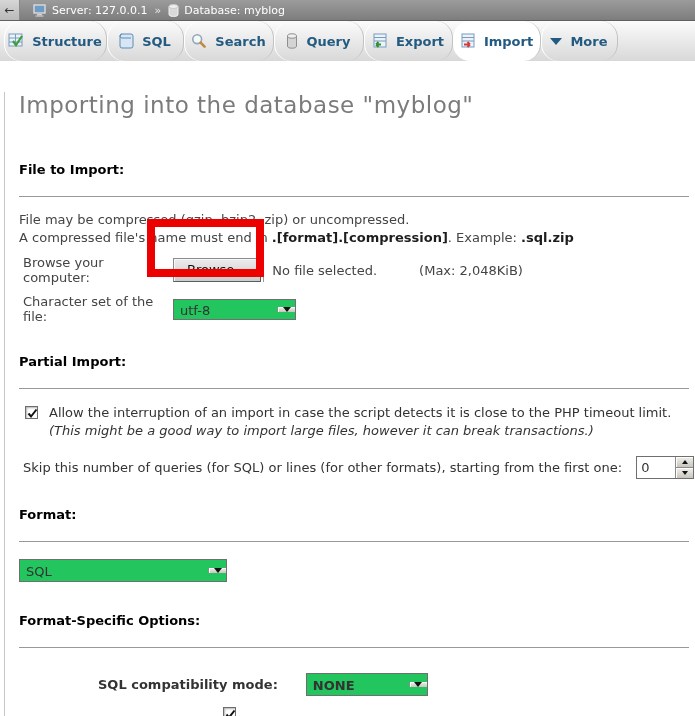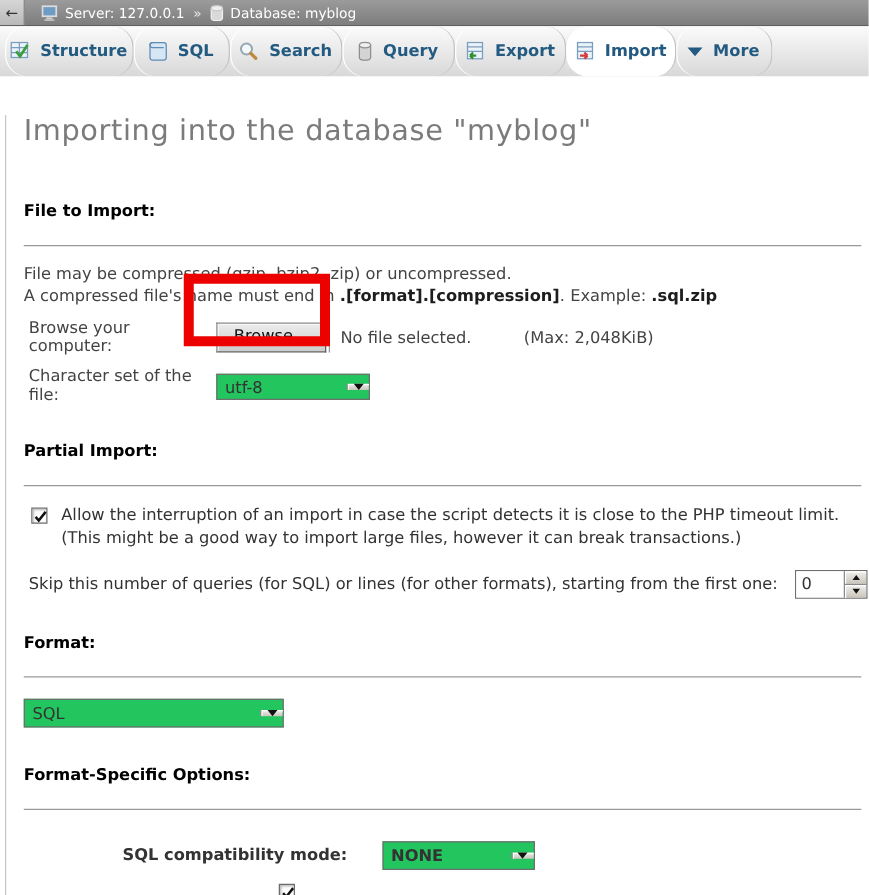--- a/index.html
+++ b/index.html
@@ -103,21 +103,21 @@
   .checkbox {
     width:13px; height:13px; flex:none; position:relative; cursor:pointer;
     background:#fff; border:1px solid #6d6d6d;
     box-shadow:inset 1px 1px 2px rgba(0,0,0,.3);
   }
   .checkbox svg { position:absolute; left:0; top:0; }
 
   .interrupt-row { margin:15px 6px 0 8px; font-size:13px; color:#333;
     line-height:18px; display:flex; align-items:flex-start; }
   .interrupt-row .checkbox { margin:2px 11px 0 2px; }
-  .note { }
+  .note { font-style:italic; }
 
   .skip-row { margin:16px 0 0 8px; color:#333; }
   .spin { display:flex; align-items:stretch; height:23px; border:1px solid #6f6f6f;
     background:#fff; margin-left:14px; }
   .spin-input { width:38px; border:none; outline:none; font-size:13px;
     padding:0 4px; font-family:inherit; color:#333; }
   .spin-btns { width:18px; flex:none; display:flex; flex-direction:column;
     border-left:1px solid #8a8a8a; }
   .spin-up,.spin-down { flex:1; display:flex; align-items:center; justify-content:center;
     background:linear-gradient(#f1f0ec,#c9c5bc); box-shadow:inset 1px 1px 0 #fff; cursor:pointer; }

